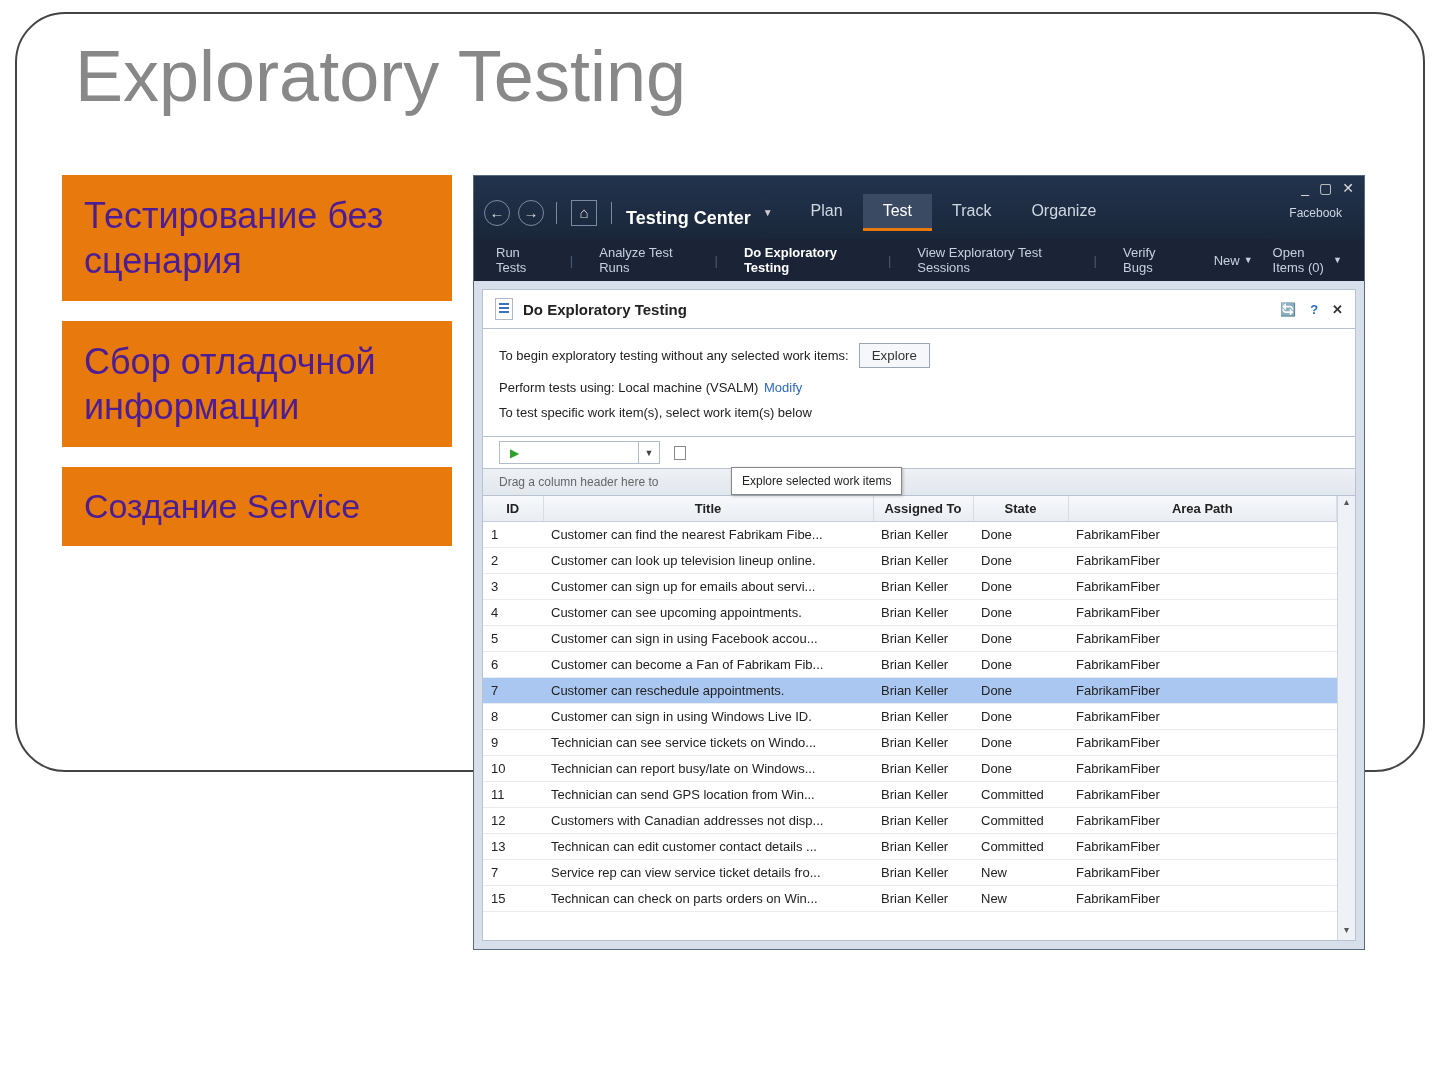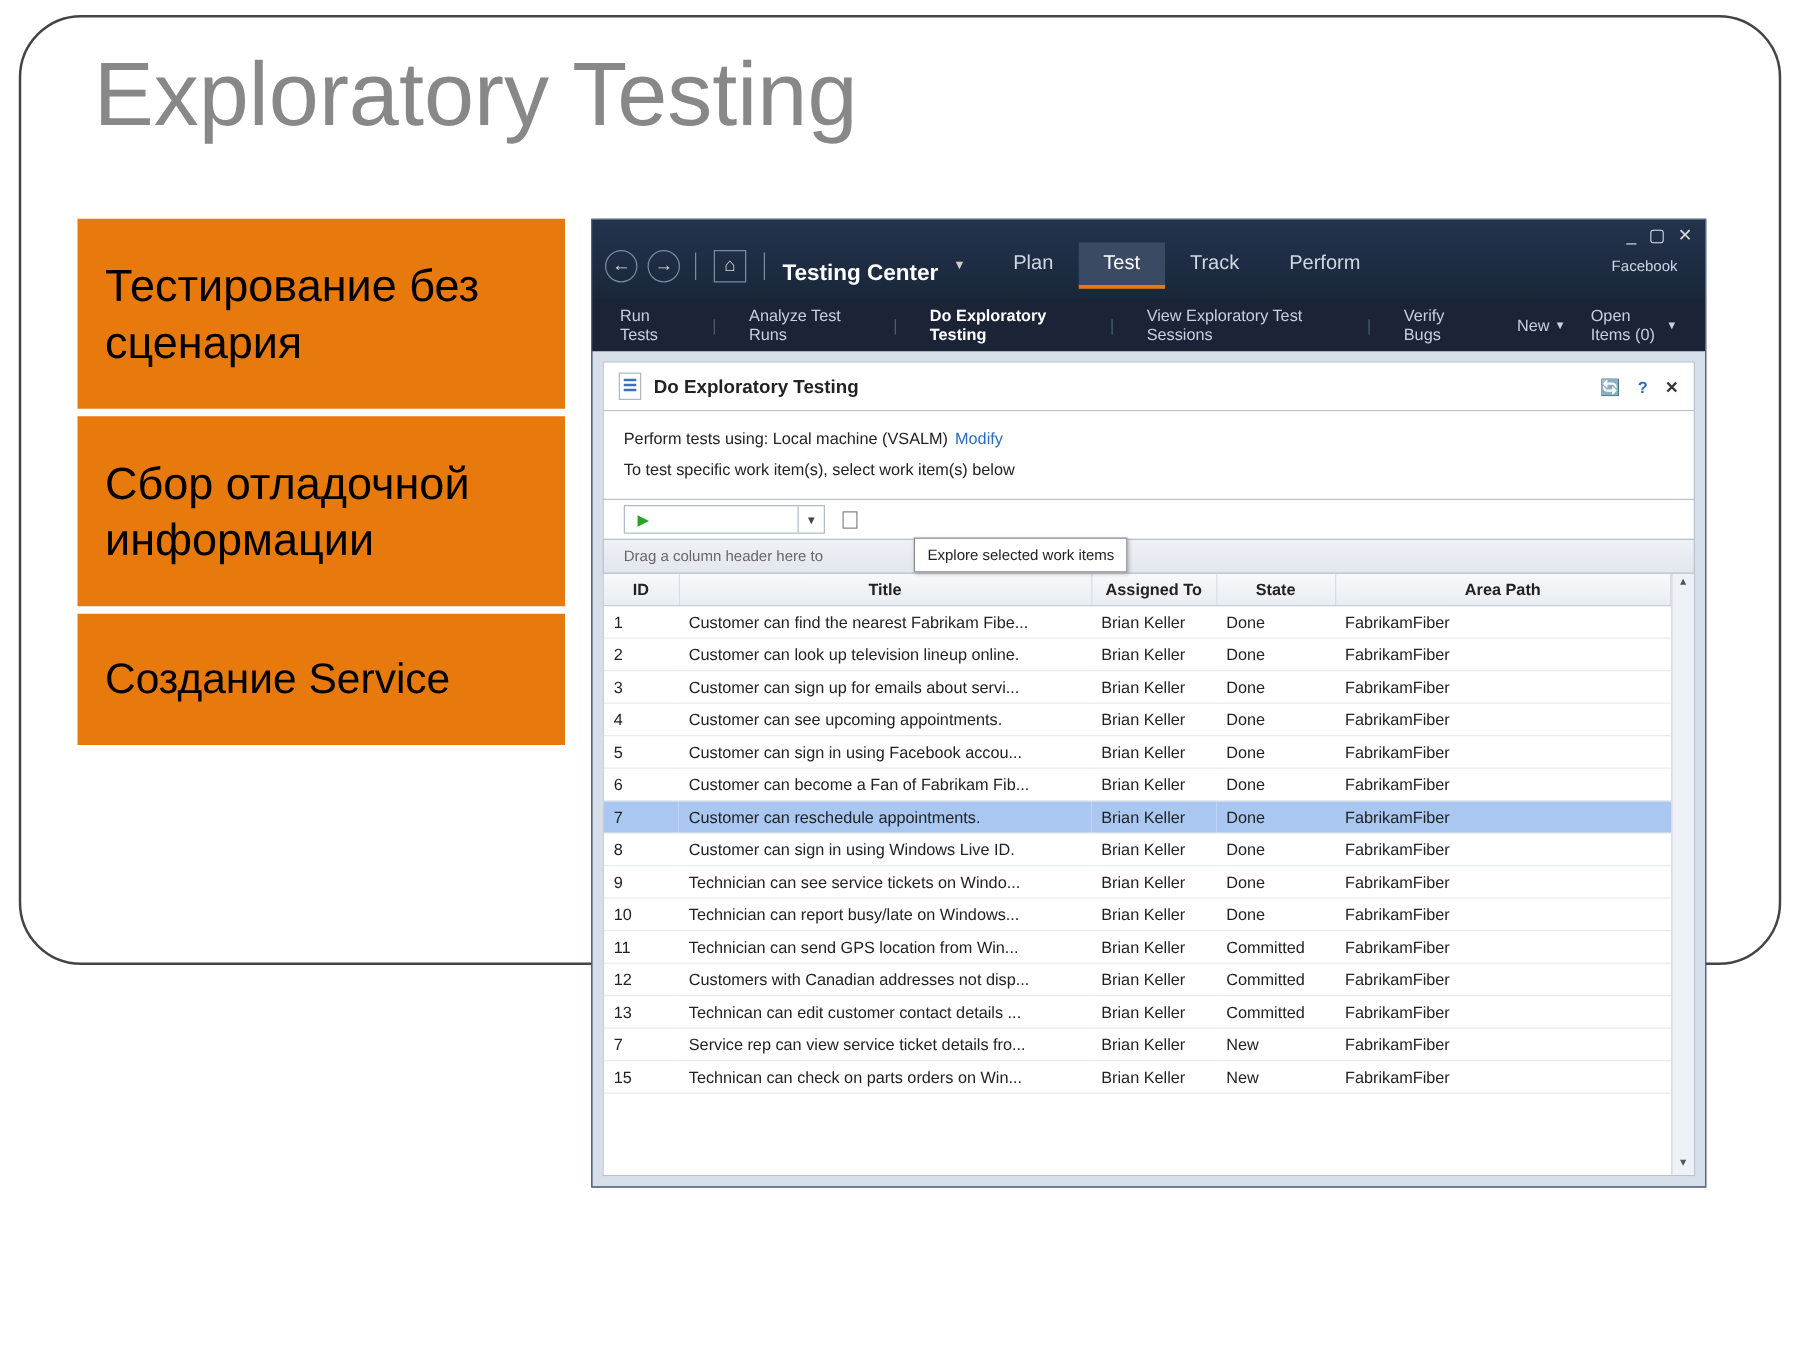--- a/index.html
+++ b/index.html
@@ -1,21 +1,21 @@
 <!DOCTYPE html>
 <html><head>
 <meta charset="utf-8">
 <style>
   * { box-sizing: border-box; margin: 0; padding: 0; }
   body { width: 1440px; height: 1080px; background: #fff; font-family: "Segoe UI", Arial, sans-serif; overflow: hidden; }
   .slide { position: relative; width: 1440px; height: 784px; }
   .slide-frame { position: absolute; top: 12px; left: 15px; right: 15px; bottom: 12px; border: 2px solid #444; border-radius: 50px; }
   .slide-title { position: absolute; top: 35px; left: 75px; font-size: 72px; font-weight: 300; color: #888; font-family: "Segoe UI Light", "Segoe UI", Arial; }
   .orange-col { position: absolute; left: 62px; top: 175px; width: 390px; }
-  .orange-block { background: #e87a0d; color: #000000; padding: 31px 22px; margin-bottom: 6px; }
+  .orange-block { background: #e87a0d; color: #4c1d95; padding: 18px 22px; margin-bottom: 20px; }
   .orange-block .t1 { font-size: 36px; line-height: 1.25; font-weight: 300; font-family: "Segoe UI Light","Segoe UI",Arial; }
   .orange-block .t2 { font-size: 34px; line-height: 1.25; font-weight: 300; font-family: "Segoe UI Light","Segoe UI",Arial; }
 
   .app { position: absolute; left: 473px; top: 175px; width: 892px; height: 775px; background: #1c2a3f; border: 1px solid #5a6a80; font-size: 13px; color: #fff; display: flex; flex-direction: column; }
   .win-controls { position: absolute; top: 4px; right: 10px; display: flex; gap: 10px; align-items: center; }
   .win-controls span { font-size: 14px; color: #ddd; font-family: Arial; }
   .toolbar { display: flex; align-items: center; padding: 18px 10px 8px 10px; gap: 8px; background: linear-gradient(#22334d,#1a273a); }
   .nav-btn { width: 26px; height: 26px; border: 1px solid #7a8aa0; border-radius: 50%; display: flex; align-items: center; justify-content: center; color: #ddd; font-size: 15px; }
   .home-btn { width: 26px; height: 26px; border: 1px solid #7a8aa0; display: flex; align-items: center; justify-content: center; color: #ddd; font-size: 15px; margin: 0 2px; }
   .vbar { width: 1px; height: 22px; background: #7a8aa0; margin: 0 4px; }
@@ -103,21 +103,21 @@
       <div class="nav-btn">→</div>
       <div class="vbar"></div>
       <div class="home-btn">⌂</div>
       <div class="vbar"></div>
       <div class="app-title">Testing Center</div>
       <div class="caret">▼</div>
       <div class="main-tabs">
         <div class="main-tab">Plan</div>
         <div class="main-tab active">Test</div>
         <div class="main-tab">Track</div>
-        <div class="main-tab">Perform</div>
+        <div class="main-tab">Organize</div>
       </div>
       <div class="plan-name">Facebook</div>
     </div>
 
     <div class="subnav">
       <span class="item">Run Tests</span>
       <span class="sep">|</span>
       <span class="item">Analyze Test Runs</span>
       <span class="sep">|</span>
       <span class="item active">Do Exploratory Testing</span>
@@ -142,20 +142,24 @@
         <span class="doc-icn"></span>
         <span class="panel-title">Do Exploratory Testing</span>
         <span class="r">
           <span style="color:#3a8a3a">🔄</span>
           <span style="color:#2a6ac0;font-weight:bold">?</span>
           <span style="color:#333;font-weight:bold">✕</span>
         </span>
       </div>
 
       <div class="panel-body">
+        <div class="line1">
+          <span>To begin exploratory testing without any selected work items:</span>
+          <button class="explore-btn">Explore</button>
+        </div>
         <div class="line2">
           <span>Perform tests using: Local machine (VSALM)</span>
           <span class="link">Modify</span>
         </div>
         <div class="line3">To test specific work item(s), select work item(s) below</div>
       </div>
 
       <div class="tool-row">
         <div class="split-btn">
           <div class="l">

